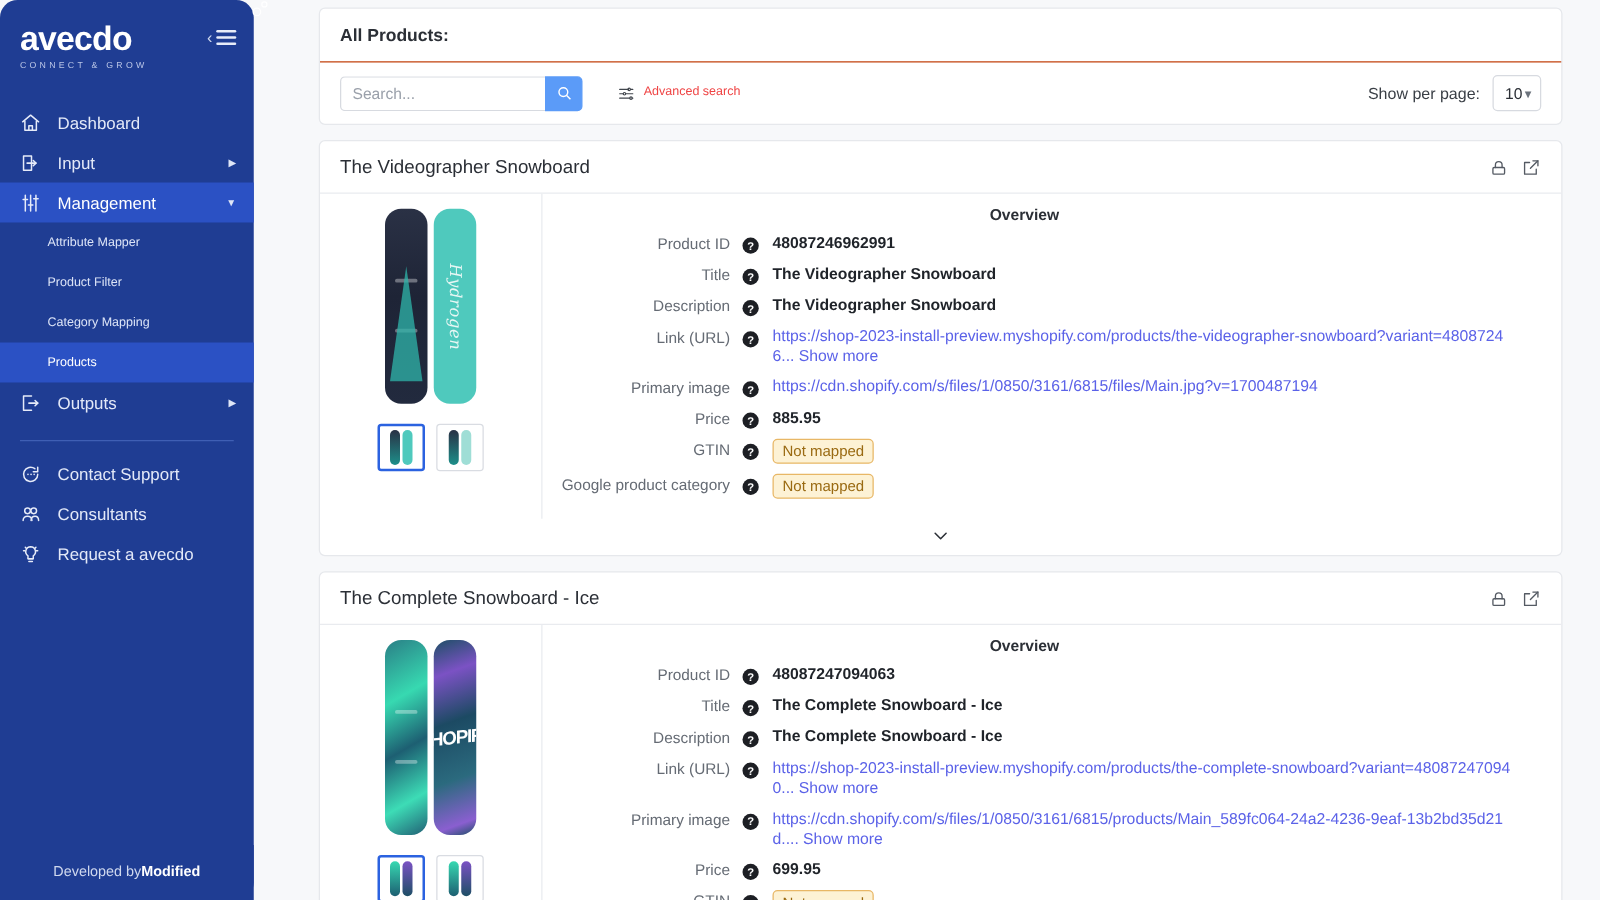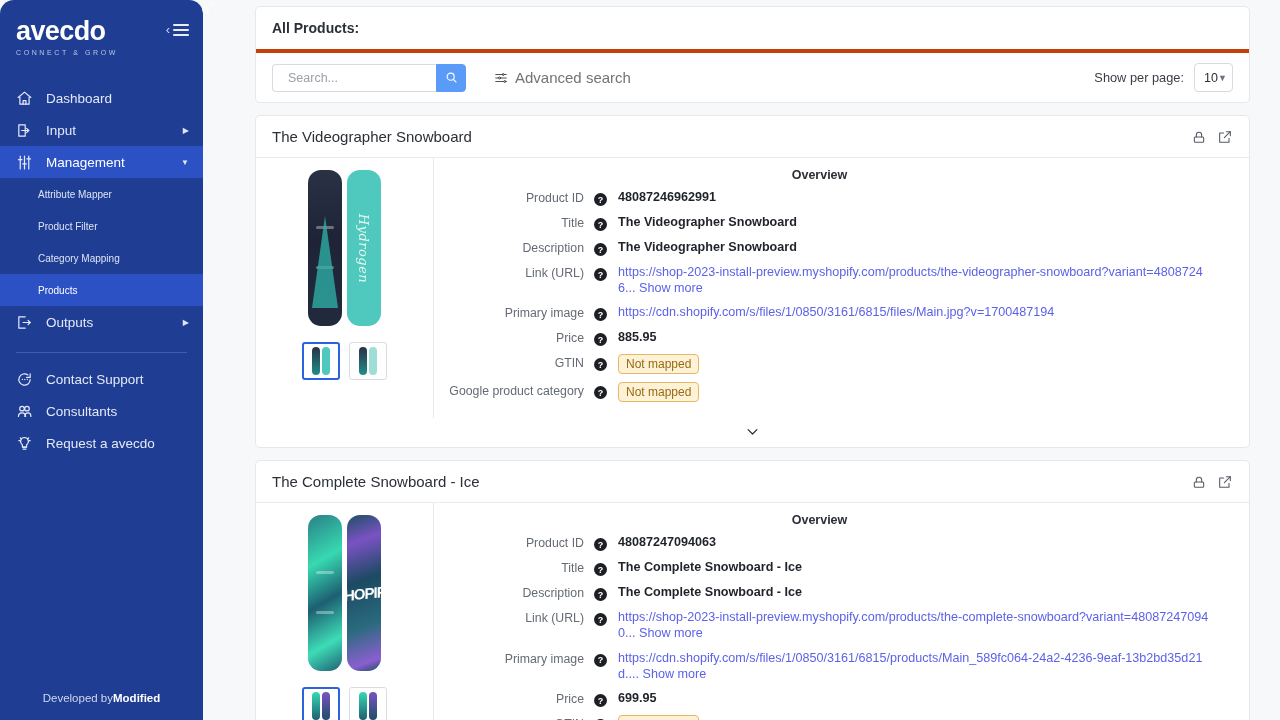--- a/index.html
+++ b/index.html
@@ -81,41 +81,41 @@
   .main {
     flex: 1; height: 720px; overflow: hidden;
     padding: 6px 30px 0 52px; background: #f7f8fa;
   }
   .card {
     background: #fff; border: 1px solid #e6e8ec; border-radius: 5px;
     margin-bottom: 12px;
   }
   .card-head {
     padding: 13px 16px; font-size: 14px; font-weight: 700; color: #2b2f36;
-    border-bottom: 4px solid #c2410c;
+    border-bottom: 1px solid #c2410c;
   }
   .toolbar {
     display: flex; align-items: center; padding: 10px 16px; gap: 0;
   }
   .search-group { display: flex; }
   .search-input {
     width: 164px; height: 28px; border: 1px solid #d7dae0; border-right: none;
-    border-radius: 4px 0 0 4px; padding: 0 15px; font-size: 12.5px;
+    border-radius: 4px 0 0 4px; padding: 0 9px; font-size: 12.5px;
     color: #3a3f46; outline: none; font-family: "Liberation Sans", sans-serif;
   }
   .search-input::placeholder { color: #9aa0aa; }
   .search-btn {
     width: 30px; height: 28px; background: #5b9bf8; border: 1px solid #5b9bf8;
     border-radius: 0 4px 4px 0; display: flex; align-items: center; justify-content: center;
     cursor: pointer;
   }
   .search-btn svg { width: 13px; height: 13px; stroke: #fff; fill: none; stroke-width: 2.1; }
   .adv-search {
-    display: flex; align-items: center; gap: 7px; margin-left: 28px;
-    font-size: 15px; color: #737373; cursor: pointer;
+    display: flex; gap: 7px; margin-left: 28px;
+    font-size: 10px; color: #ef4444; cursor: pointer;
   }
   .adv-search svg { width: 14px; height: 14px; stroke: #40454c; stroke-width: 1.6; fill: none; stroke-linecap: round; }
   .per-page {
     margin-left: auto; display: flex; align-items: center; gap: 10px;
     font-size: 12.8px; color: #3a3f46;
   }
   .per-page-select {
     width: 39px; height: 29px; border: 1px solid #d7dae0; border-radius: 4px;
     display: flex; align-items: center; justify-content: space-between;
     padding: 0 7px 0 9px; font-size: 12.5px; color: #2b2f36; cursor: pointer; background: #fff;

